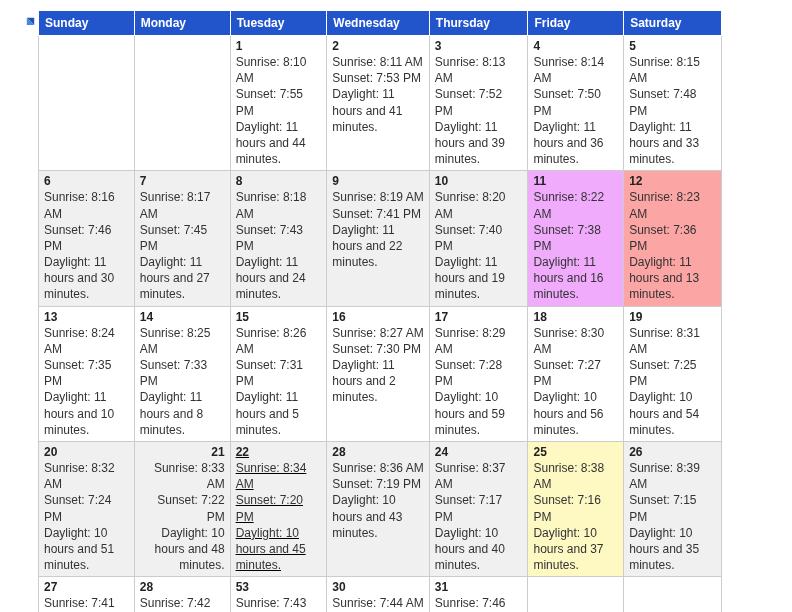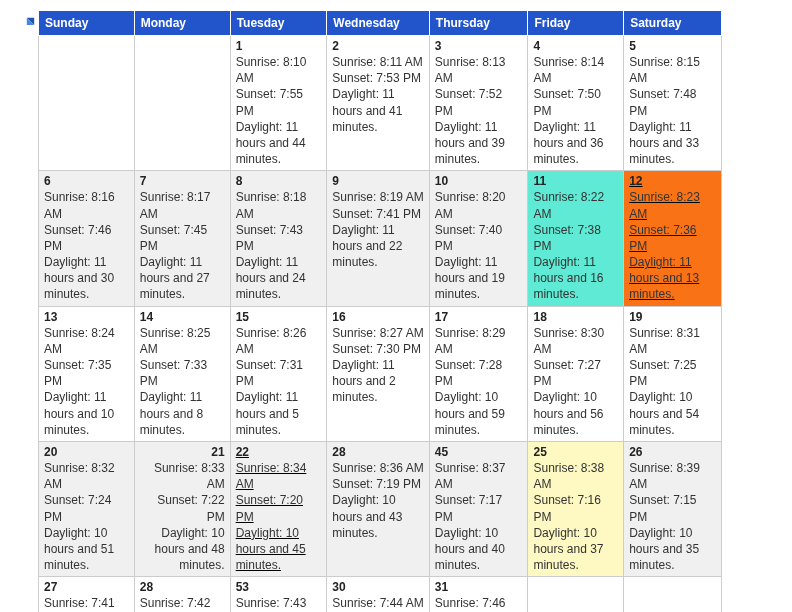--- a/index.html
+++ b/index.html
@@ -175,25 +175,25 @@
             <div class="day-info">Sunrise: 8:18 AM<br>Sunset: 7:43 PM<br>Daylight: 11 hours and 24 minutes.</div>
           </td>
           <td style="background: rgb(240, 240, 240);">
             <span class="day-number">9</span>
             <div class="day-info">Sunrise: 8:19 AM<br>Sunset: 7:41 PM<br>Daylight: 11 hours and 22 minutes.</div>
           </td>
           <td style="background: rgb(240, 240, 240); margin-left: 14px;">
             <span class="day-number">10</span>
             <div class="day-info">Sunrise: 8:20 AM<br>Sunset: 7:40 PM<br>Daylight: 11 hours and 19 minutes.</div>
           </td>
-          <td style="background: #5eead4;">
+          <td style="background: #f0abfc;">
             <span class="day-number">11</span>
             <div class="day-info">Sunrise: 8:22 AM<br>Sunset: 7:38 PM<br>Daylight: 11 hours and 16 minutes.</div>
           </td>
-          <td style="background: #f97316; text-decoration: underline;">
+          <td style="background: #fca5a5;">
             <span class="day-number">12</span>
             <div class="day-info">Sunrise: 8:23 AM<br>Sunset: 7:36 PM<br>Daylight: 11 hours and 13 minutes.</div>
           </td>
         </tr>
         <tr>
           <td>
             <span class="day-number">13</span>
             <div class="day-info">Sunrise: 8:24 AM<br>Sunset: 7:35 PM<br>Daylight: 11 hours and 10 minutes.</div>
           </td>
           <td>
@@ -232,21 +232,21 @@
           </td>
           <td style="background: rgb(240, 240, 240); text-decoration: underline;">
             <span class="day-number">22</span>
             <div class="day-info">Sunrise: 8:34 AM<br>Sunset: 7:20 PM<br>Daylight: 10 hours and 45 minutes.</div>
           </td>
           <td style="background: rgb(240, 240, 240);">
             <span class="day-number">28</span>
             <div class="day-info">Sunrise: 8:36 AM<br>Sunset: 7:19 PM<br>Daylight: 10 hours and 43 minutes.</div>
           </td>
           <td style="background: rgb(240, 240, 240);">
-            <span class="day-number">45</span>
+            <span class="day-number">24</span>
             <div class="day-info">Sunrise: 8:37 AM<br>Sunset: 7:17 PM<br>Daylight: 10 hours and 40 minutes.</div>
           </td>
           <td style="background: #fef9c3;">
             <span class="day-number">25</span>
             <div class="day-info">Sunrise: 8:38 AM<br>Sunset: 7:16 PM<br>Daylight: 10 hours and 37 minutes.</div>
           </td>
           <td style="background: rgb(240, 240, 240);">
             <span class="day-number">26</span>
             <div class="day-info">Sunrise: 8:39 AM<br>Sunset: 7:15 PM<br>Daylight: 10 hours and 35 minutes.</div>
           </td>

